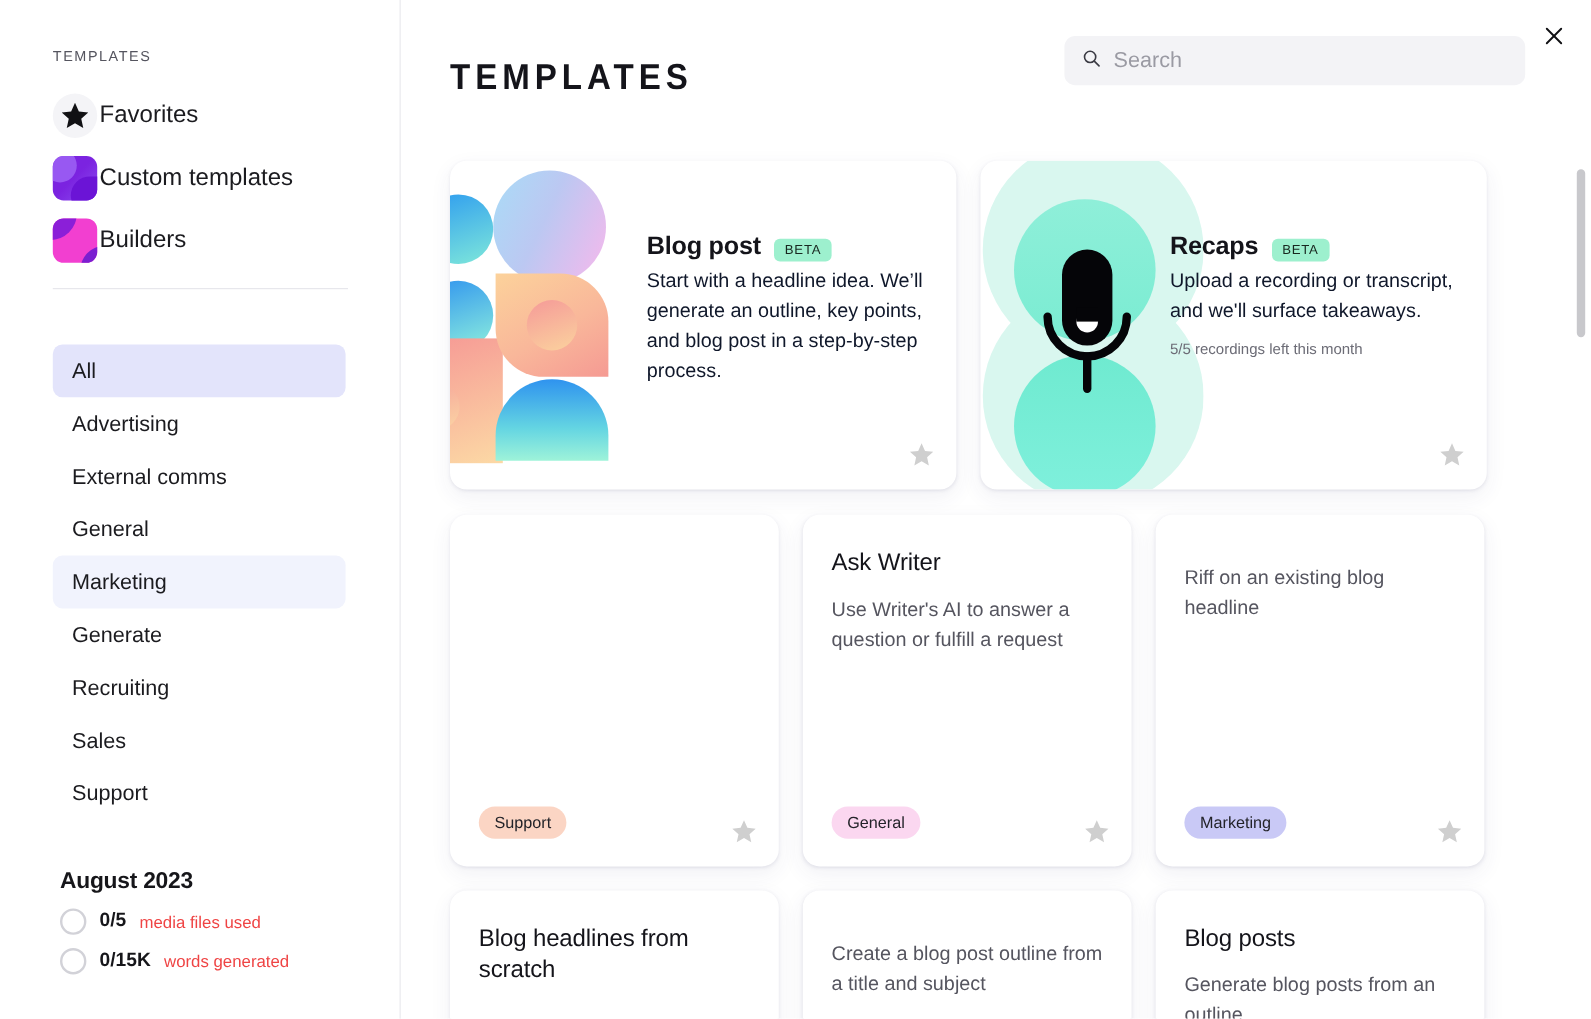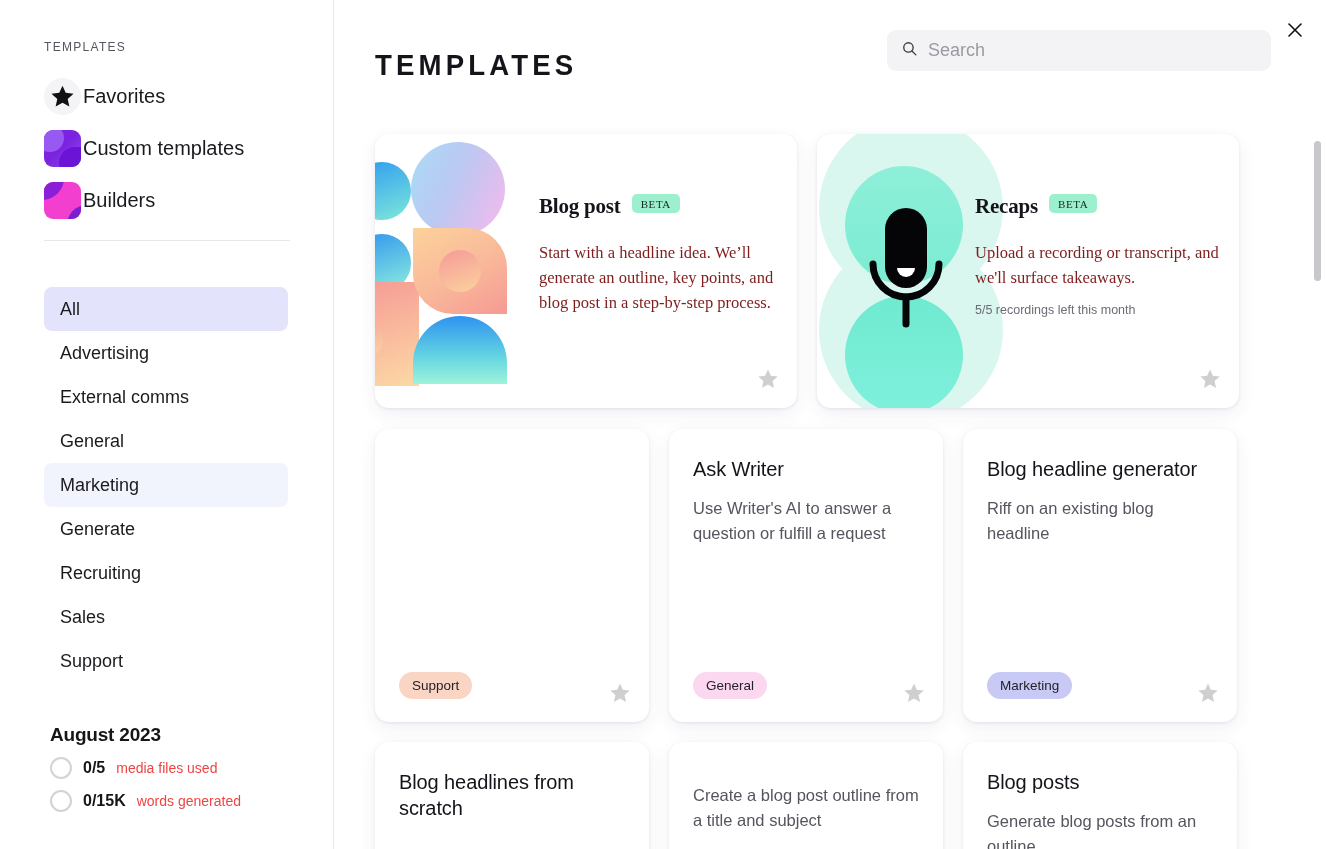--- a/index.html
+++ b/index.html
@@ -109,27 +109,27 @@
 
   
   .feat-row { display: flex; gap: 20px; }
   .feat-card {
     position: relative; width: 422px; height: 274px;
     background: #fff; border-radius: 14px;
     box-shadow: 0 1px 3px rgba(60,60,110,.10), 0 6px 18px rgba(60,60,110,.07);
     overflow: hidden; cursor: pointer;
   }
   .feat-body { position: absolute; left: 164px; top: 60px; width: 244px; }
-  .feat-head { display: flex; align-items: flex-start; gap: 11px; font-family: Liberation Serif, serif; }
+  .feat-head { display: flex; align-items: flex-end; gap: 11px; }
   .feat-title { font-size: 21px; font-weight: 700; color: #14141a; letter-spacing: -0.2px; }
   .beta-badge {
     background: #9df0ce; color: #18271f; font-size: 11px; letter-spacing: .6px;
     padding: 4px 9px 3px; border-radius: 5px; font-weight: 400;
   }
-  .feat-desc { margin-top: 22px; font-size: 16.5px; line-height: 1.51; color: #7f1d1d; font-family: Liberation Serif, serif; }
+  .feat-desc { margin-top: 4px; font-size: 16.5px; line-height: 1.51; color: #0f172a; }
   .feat-note { margin-top: 12px; font-size: 12.5px; color: #6c6c76; }
   .card-star { position: absolute; right: 18px; bottom: 18px; width: 22px; height: 22px; cursor: pointer; }
   .card-star svg { width: 22px; height: 22px; display: block; }
 
   
   .illus-blog { position: absolute; left: 0; top: 0; width: 150px; height: 274px; overflow: hidden; }
   .illus-blog i { position: absolute; display: block; }
   .ib-circ-tl { left: -22px; top: 28px; width: 58px; height: 58px; border-radius: 50%;
     background: linear-gradient(160deg,#2d9bf0,#7fe8da); }
   .ib-circ-ml { left: -22px; top: 100px; width: 58px; height: 58px; border-radius: 50%;
@@ -335,21 +335,20 @@
             <div class="card-title">Ask Writer</div>
             <div class="card-desc">Use Writer's AI to answer a question or fulfill a request</div>
             <span class="tag general">General</span>
             <div class="card-star">
               <svg viewBox="0 0 24 24" aria-hidden="true">
                   <path fill="#cfcfcf" d="M12 1.6l3.1 6.9 7.5.8-5.6 5 1.6 7.4-6.6-3.8-6.6 3.8L7 14.3l-5.6-5 7.5-.8z"></path>
                 </svg>
             </div>
           </div>
           <div class="card">
-            <div class="card-title">Blog headline generator</div>
             <div class="card-desc">Riff on an existing blog headline</div>
             <span class="tag marketing">Marketing</span>
             <div class="card-star">
               <svg viewBox="0 0 24 24" aria-hidden="true">
                   <path fill="#cfcfcf" d="M12 1.6l3.1 6.9 7.5.8-5.6 5 1.6 7.4-6.6-3.8-6.6 3.8L7 14.3l-5.6-5 7.5-.8z"></path>
                 </svg>
             </div>
           </div>
         </div>
 

